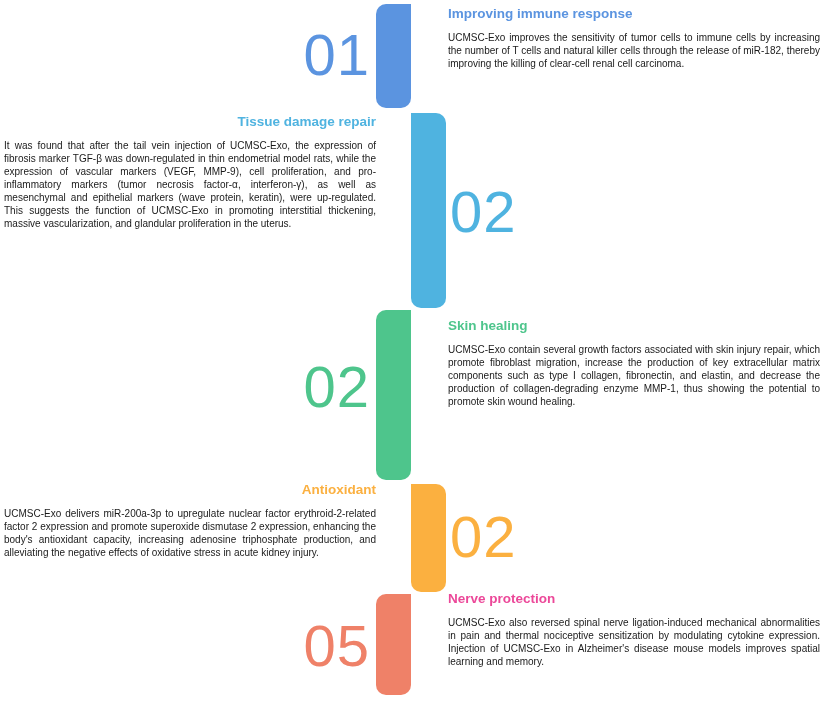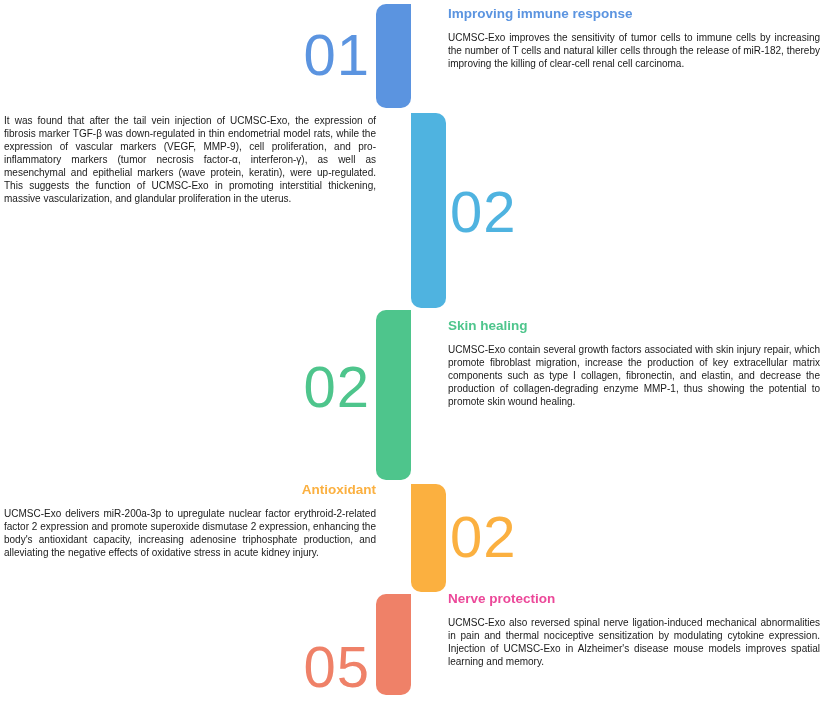--- a/index.html
+++ b/index.html
@@ -55,33 +55,34 @@
 <div id="infographic">
     <div class="bar left" style="top: 4px; height: 104px; background: rgb(91, 148, 224); border-radius: 10px 0px 10px 10px;"></div>
     <div class="numeral side-left" style="top: 26px; color: rgb(91, 148, 224);">01</div>
     <div class="block side-right" style="top: 6px;">
       <div class="heading" style="color: rgb(91, 148, 224);">Improving immune response</div>
       <div class="body">UCMSC-Exo improves the sensitivity of tumor cells to immune cells by increasing the number of T cells and natural killer cells through the release of miR-182, thereby improving the killing of clear-cell renal cell carcinoma.</div>
     </div>
     <div class="bar right" style="top: 113px; height: 195px; background: rgb(79, 179, 224); border-radius: 0px 10px 10px;"></div>
     <div class="numeral side-right" style="top: 183px; color: rgb(79, 179, 224);">02</div>
     <div class="block side-left" style="top: 114px;">
+      <div class="heading" style="color: rgb(79, 179, 224);">Tissue damage repair</div>
       <div class="body">It was found that after the tail vein injection of UCMSC-Exo, the expression of fibrosis marker TGF-β was down-regulated in thin endometrial model rats, while the expression of vascular markers (VEGF, MMP-9), cell proliferation, and pro-inflammatory markers (tumor necrosis factor-α, interferon-γ), as well as mesenchymal and epithelial markers (wave protein, keratin), were up-regulated. This suggests the function of UCMSC-Exo in promoting interstitial thickening, massive vascularization, and glandular proliferation in the uterus.</div>
     </div>
     <div class="bar left" style="top: 310px; height: 170px; background: rgb(78, 197, 140); border-radius: 10px 0px 10px 10px;"></div>
     <div class="numeral side-left" style="top: 358px; color: rgb(78, 197, 140);">02</div>
     <div class="block side-right" style="top: 318px;">
       <div class="heading" style="color: rgb(78, 197, 140);">Skin healing</div>
       <div class="body">UCMSC-Exo contain several growth factors associated with skin injury repair, which promote fibroblast migration, increase the production of key extracellular matrix components such as type I collagen, fibronectin, and elastin, and decrease the production of collagen-degrading enzyme MMP-1, thus showing the potential to promote skin wound healing.</div>
     </div>
     <div class="bar right" style="top: 484px; height: 108px; background: rgb(251, 176, 64); border-radius: 0px 10px 10px;"></div>
     <div class="numeral side-right" style="top: 508px; color: rgb(251, 176, 64);">02</div>
     <div class="block side-left" style="top: 482px;">
       <div class="heading" style="color: rgb(251, 176, 64);">Antioxidant</div>
       <div class="body">UCMSC-Exo delivers miR-200a-3p to upregulate nuclear factor erythroid-2-related factor 2 expression and promote superoxide dismutase 2 expression, enhancing the body's antioxidant capacity, increasing adenosine triphosphate production, and alleviating the negative effects of oxidative stress in acute kidney injury.</div>
     </div>
     <div class="bar left" style="top: 594px; height: 101px; background: rgb(239, 129, 104); border-radius: 10px 0px 10px 10px;"></div>
-    <div class="numeral side-left" style="top: 638px; color: rgb(239, 129, 104);">05</div>
+    <div class="numeral side-left" style="top: 617px; color: rgb(239, 129, 104);">05</div>
     <div class="block side-right" style="top: 591px;">
       <div class="heading" style="color: #ec4899;">Nerve protection</div>
       <div class="body">UCMSC-Exo also reversed spinal nerve ligation-induced mechanical abnormalities in pain and thermal nociceptive sensitization by modulating cytokine expression. Injection of UCMSC-Exo in Alzheimer's disease mouse models improves spatial learning and memory.</div>
     </div>
   </div>
 
 </body></html>

